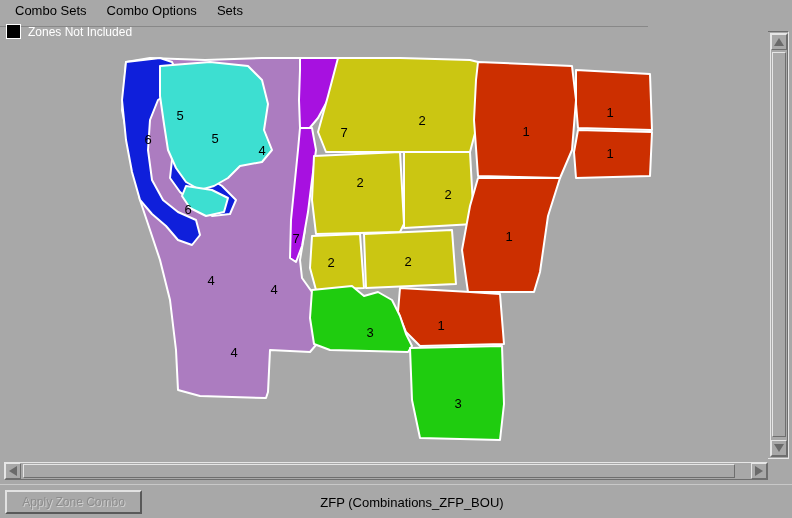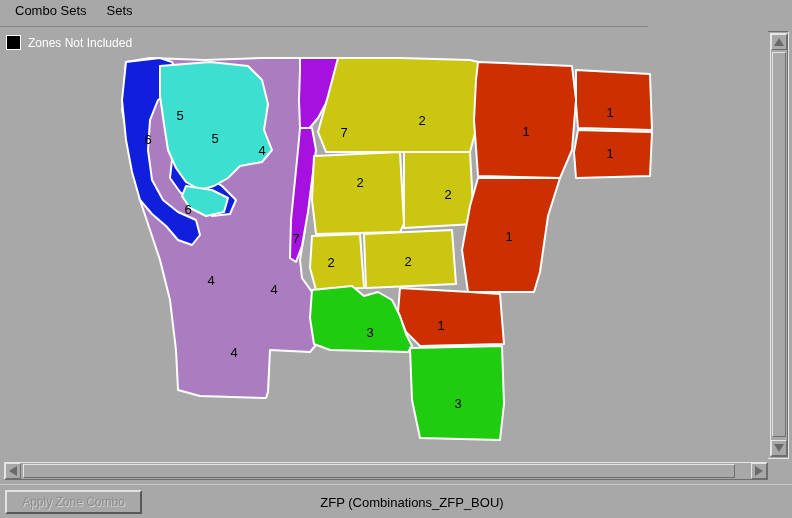--- a/index.html
+++ b/index.html
@@ -61,21 +61,21 @@
     left: 3px; top: 31px;
     width: 765px; height: 428px;
     overflow: hidden;
     background: #a8a8a8;
   }
   .map-canvas { position:absolute; left:0; top:0; }
 
   
   .legend {
     position: absolute;
-    left: 6px; top: 35px;
+    left: 6px; top: 24px;
     display: flex;
     align-items: center;
     z-index: 6;
   }
   .legend-swatch {
     width: 15px; height: 15px;
     background: #000000;
     border: 1px solid #ffffff;
     box-sizing: border-box;
   }
@@ -181,20 +181,21 @@
     fill: #000000;
   }
 </style>
 </head>
 <body>
 
 <div class="app">
 
   <div class="menubar">
     <div class="menu-item">Combo Sets</div>
+    <div class="menu-item">Combo Options</div>
     <div class="menu-item">Sets</div>
   </div>
 
   <div class="map-frame"></div>
 
   <div class="map-canvas-wrap">
     <svg class="map-canvas" id="map-svg" width="765" height="428" viewBox="0 0 765 428">
       <rect x="0" y="0" width="765" height="428" fill="#a8a8a8"></rect>
       <g id="zone-shapes">
           <polygon points="123,31 147,27 202,29 259,27 297,27 309,35 304,89 297,119 296,169 302,199 297,229 299,247 309,261 311,289 313,314 307,321 267,319 265,361 263,367 197,365 175,359 173,319 167,269 157,229 147,199 137,169 127,119 119,79" fill="#ac7cc0" stroke="#ffffff" stroke-width="2" stroke-linejoin="round"></polygon>

